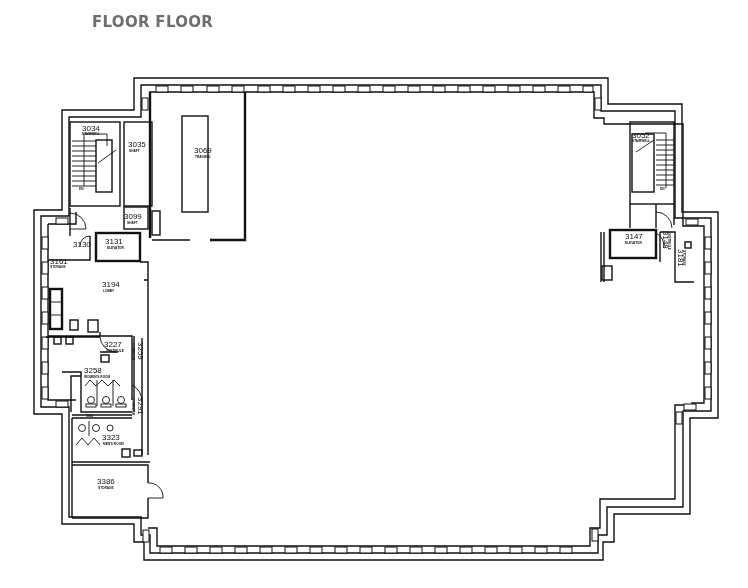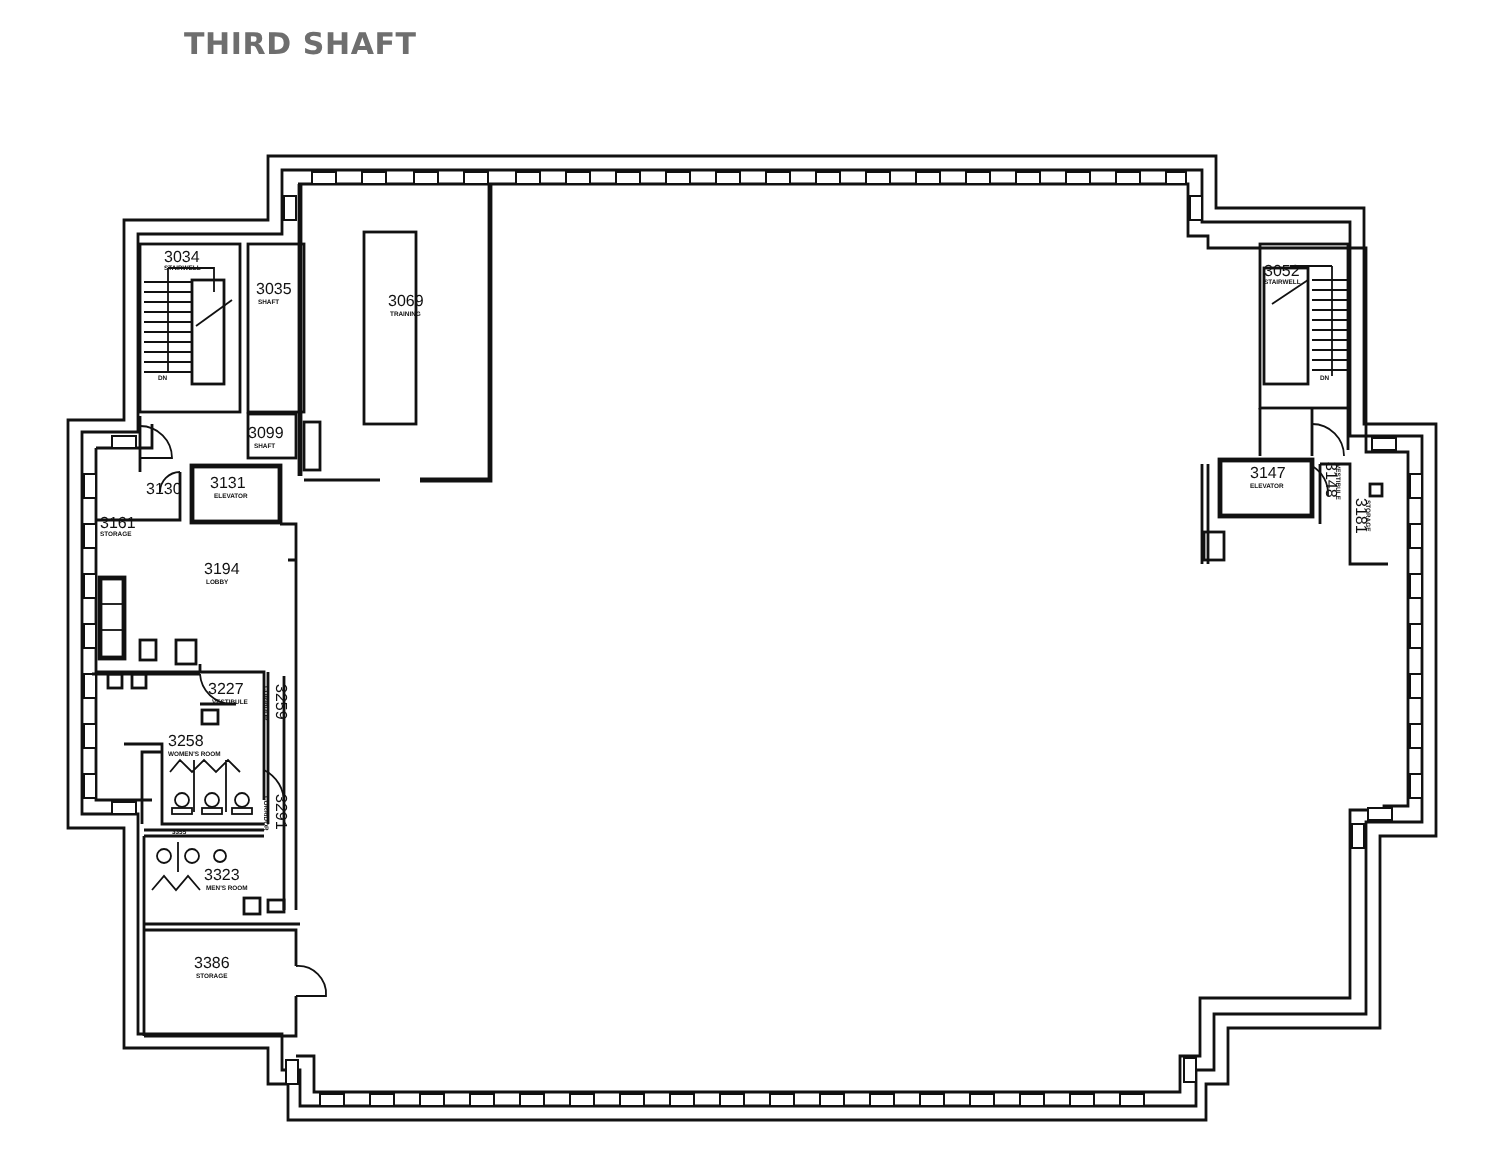--- a/index.html
+++ b/index.html
@@ -13,21 +13,21 @@
   .w { fill: none; stroke: #111; stroke-width: 1.4; }
   .wt { fill: none; stroke: #111; stroke-width: 2.4; }
   .thin { fill: none; stroke: #111; stroke-width: 0.9; }
   .win { fill: #fff; stroke: #111; stroke-width: 1; }
   .num { font-family: "Liberation Sans", sans-serif; font-size: 8px; fill: #111; }
   .sub { font-family: "Liberation Sans", sans-serif; font-size: 3.2px; fill: #111; font-weight: bold; }
 </style>
 </head>
 <body>
 
-<div class="title">THIRD SHAFT</div>
+<div class="title">FLOOR FLOOR</div>
 
 <svg width="748" height="588" viewBox="0 0 748 588">
 
   <g>
     <path class="w" d="M134,78 L608,78 L608,104 L682,104 L682,212 L718,212 L718,418 L690,418 L690,514 L614,514 L614,542 L603,542 L603,560 L144,560 L144,542 L134,542 L134,524 L62,524 L62,414 L34,414 L34,210 L62,210 L62,110 L134,110 Z"></path>
   </g>
   <g>
     <path class="w" d="M141,85 L601,85 L601,111 L675,111 L675,218 L711,218 L711,411 L683,411 L683,507 L607,507 L607,535 L598,535 L598,553 L150,553 L150,535 L141,535 L141,517 L69,517 L69,407 L41,407 L41,216 L69,216 L69,117 L141,117 Z"></path>
   </g>
 

